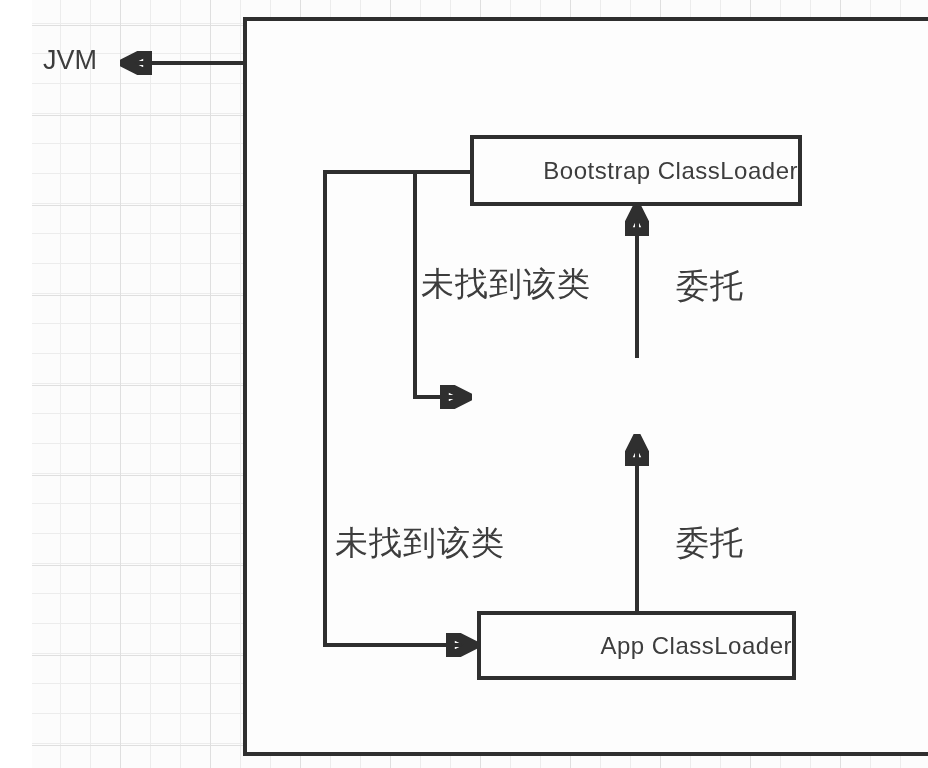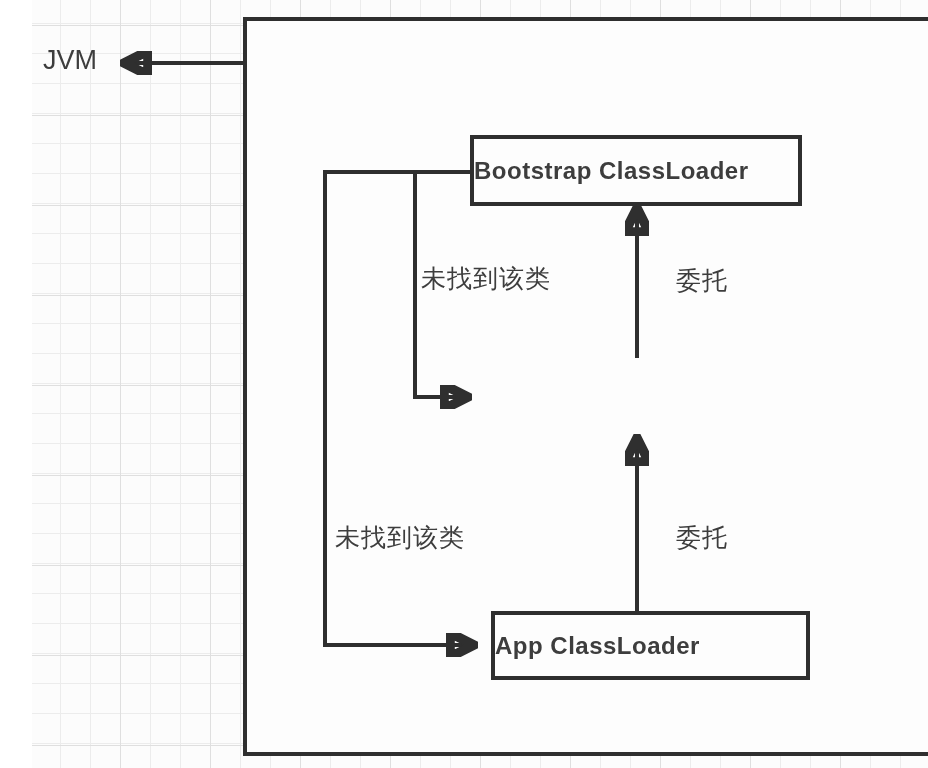--- a/index.html
+++ b/index.html
@@ -35,38 +35,37 @@
     width:696px; height:739px;
     background:#fdfdfd;
     border:4px solid var(--line-color);
   }
   .node-box{
     position:absolute;
     background:#fdfdfd;
     border:4px solid var(--line-color);
     display:flex;
     align-items:center;
-    justify-content:flex-start;
+    justify-content:flex-end;
     font-size:24px;
     color:var(--text-color);
     letter-spacing:0.5px;
-    font-weight:bold;
   }
   .box-bootstrap{ left:438px; top:135px; width:332px; height:71px; }
   .box-extension{ left:439px; top:358px; width:330px; height:77px; }
-  .box-app{       left:459px; top:611px; width:319px; height:69px; }
+  .box-app{       left:445px; top:611px; width:319px; height:69px; }
   .jvm-label{
     position:absolute;
     left:11px; top:45px;
     font-size:27px;
     color:var(--text-color);
   }
   .edge-label{
     position:absolute;
-    font-size:25px;
+    font-size:33px;
     color:var(--text-color);
     white-space:nowrap;
     letter-spacing:1px;
   }
   .lbl-notfound-top{ left:389px; top:262px; }
   .lbl-delegate-top{ left:644px; top:264px; }
   .lbl-notfound-bottom{ left:303px; top:521px; }
   .lbl-delegate-bottom{ left:644px; top:521px; }
   .connector-layer{
     position:absolute;

